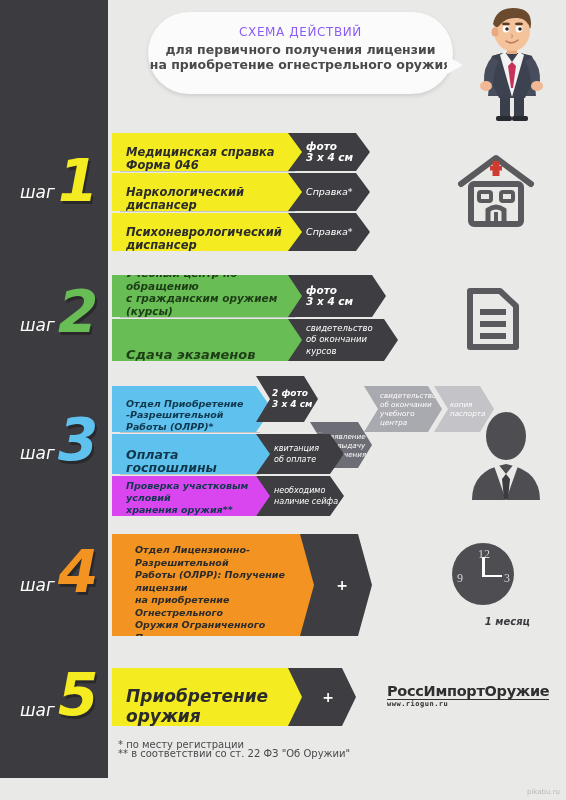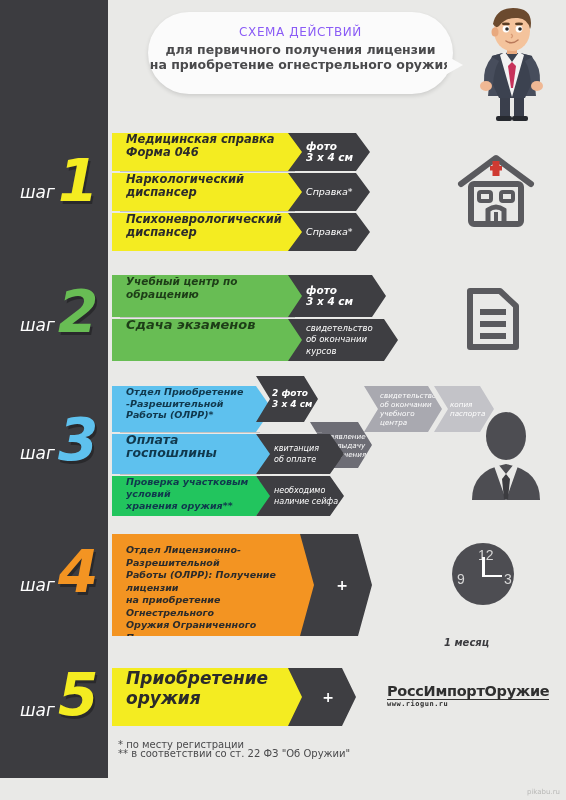--- a/index.html
+++ b/index.html
@@ -50,21 +50,21 @@
   .step-num{
     position:absolute;font-style:italic;font-weight:bold;
     font-family:"DejaVu Sans","Liberation Sans",sans-serif;
     line-height:1;
     text-shadow:2px 3px 0 rgba(0,0,0,.30);
   }
 
   
   .bar{
     position:absolute;
-    display:flex;align-items:flex-start;
+    display:flex;align-items:flex-end;
     box-sizing:border-box;
     font-style:italic;
     -webkit-clip-path:polygon(0 0, calc(100% - 16px) 0, 100% 50%, calc(100% - 16px) 100%, 0 100%);
     clip-path:polygon(0 0, calc(100% - 16px) 0, 100% 50%, calc(100% - 16px) 100%, 0 100%);
   }
   .bar .txt{padding-left:14px;padding-right:20px;line-height:12.5px;}
 
   .chev{
     position:absolute;display:flex;align-items:center;box-sizing:border-box;
     font-style:italic;color:#fff;
@@ -82,21 +82,21 @@
   .plus{position:absolute;color:#fff;font-size:14px;font-weight:bold;font-style:normal;}
 
   
   .icon-wrap{position:absolute;}
 
   
   .clock{
     position:absolute;width:62px;height:62px;border-radius:50%;
     background:#4d4d52;
   }
-  .clk-t{position:absolute;color:#d6d6d6;font-size:14px;font-family:Liberation Sans, sans-serif;}
+  .clk-t{position:absolute;color:#d6d6d6;font-size:12px;font-family:Liberation Serif, serif;}
   .clk-hand{position:absolute;background:#fff;}
   .clock-cap{position:absolute;font-style:italic;font-weight:bold;font-size:10px;color:#3c3c40;}
 
   
   .logo{position:absolute;}
   .logo-text{font-family:"DejaVu Sans","Liberation Sans",sans-serif;font-weight:bold;color:#2f2f2f;font-size:14.5px;letter-spacing:-.3px;}
   .logo-url{font-family:"DejaVu Sans Mono",monospace;font-weight:bold;color:#2f2f2f;font-size:7px;letter-spacing:.5px;}
   .logo-rule{height:1.5px;background:#2f2f2f;}
 
   
@@ -220,20 +220,21 @@
     </svg>
   </div>
 
   <div class="step">
     <div class="step-label" style="left:20px;top:315px;">шаг</div>
     <div class="step-num" style="left:58px;top:283px;font-size:58px;color:#68bd54;">2</div>
 
     <div class="bar" style="left:112px;top:275px;width:200px;height:42px;background:#68bd54;color:#1d3d17;font-size:10.5px;font-weight:bold;">
       <div class="txt">
         <div>Учебный центр по обращению</div>
+        <div>с гражданским оружием (курсы)</div>
       </div>
     </div>
     <div class="chev first" style="left:288px;top:275px;width:98px;height:42px;background:#3e3e42;font-size:10.5px;font-weight:bold;">
       <div class="txt">
         <div>фото</div>
         <div>3 х 4 см</div>
       </div>
     </div>
 
     <div class="bar" style="left:112px;top:319px;width:200px;height:42px;background:#68bd54;color:#1d3d17;font-size:13px;font-weight:bold;">
@@ -304,21 +305,21 @@
           <div>Оплата госпошлины</div>
         </div>
     </div>
     <div class="chev first" style="left:256px;top:434px;width:88px;height:40px;background:#3e3e42;font-size:8px;">
       <div class="txt" style="padding-left:18px;padding-right:4px;">
         <div>квитанция</div>
         <div>об оплате</div>
       </div>
     </div>
 
-    <div class="bar" style="left:112px;top:476px;width:160px;height:40px;background:#22c55e;color:#10384d;font-size:9.5px;font-weight:bold;">
+    <div class="bar" style="left:112px;top:476px;width:160px;height:40px;background:#d946ef;color:#10384d;font-size:9.5px;font-weight:bold;">
       <div class="txt" style="line-height:12px;">
         <div>Проверка участковым условий</div>
         <div>хранения оружия**</div>
       </div>
     </div>
     <div class="chev first" style="left:256px;top:476px;width:88px;height:40px;background:#3e3e42;font-size:8px;">
       <div class="txt" style="padding-left:18px;padding-right:4px;">
         <div>необходимо</div>
         <div>наличие сейфа</div>
       </div>
@@ -336,21 +337,21 @@
       <path d="M10 92 q0 -30 34 -36 q34 6 34 36 z" fill="#4d4d52"></path>
       <path d="M36 56 l8 10 l8 -10 l4 2 -12 34 -12 -34 z" fill="#e9e9e7"></path>
       <path d="M44 66 l4 5 -2 20 -4 0 -2 -20 z" fill="#3c3c40"></path>
     </svg>
   </div>
 
   <div class="step">
     <div class="step-label" style="left:20px;top:575px;">шаг</div>
     <div class="step-num" style="left:58px;top:543px;font-size:58px;color:#f39422;">4</div>
 
-    <div class="bar" style="left:112px;top:534px;width:212px;height:102px;background:#f39422;color:#2b2b2b;font-size:9.5px;font-weight:bold;align-items:flex-start;">
+    <div class="bar" style="left:112px;top:534px;width:212px;height:102px;background:#f39422;color:#2b2b2b;font-size:9.5px;font-weight:bold;align-items:flex-start;padding-left:9px;">
       <div class="txt" style="padding-top:10px;line-height:12.5px;">
         <div>Отдел Лицензионно-Разрешительной</div>
         <div>Работы (ОЛРР): Получение лицензии</div>
         <div>на приобретение Огнестрельного</div>
         <div>Оружия Ограниченного Поражения</div>
         <div>(ОООП) или охотничьего</div>
         <div>гладкоствольного длинноствольного</div>
         <div>оружия</div>
       </div>
     </div>
@@ -359,21 +360,21 @@
     </div>
   </div>
 
   <div class="clock" style="left:452px;top:543px;">
     <span class="clk-t" style="left:26px;top:4px;">12</span>
     <span class="clk-t" style="left:52px;top:28px;">3</span>
     <span class="clk-t" style="left:5px;top:28px;">9</span>
     <div class="clk-hand" style="left:30px;top:14px;width:2.5px;height:20px;"></div>
     <div class="clk-hand" style="left:30px;top:31.5px;width:20px;height:2.5px;"></div>
   </div>
-  <div class="clock-cap" style="left:444px;top:616px;width:70px;text-align:left;margin-top:21px;">1 месяц</div>
+  <div class="clock-cap" style="left:460px;top:616px;width:70px;text-align:right;">1 месяц</div>
 
   <div class="step">
     <div class="step-label" style="left:20px;top:700px;">шаг</div>
     <div class="step-num" style="left:58px;top:666px;font-size:58px;color:#f4ec21;">5</div>
 
     <div class="bar" style="left:112px;top:668px;width:200px;height:58px;background:#f4ec21;color:#2b2b2b;font-size:17px;font-weight:bold;">
       <div class="txt" style="line-height:20px;">
         <div>Приобретение</div>
         <div>оружия</div>
       </div>

